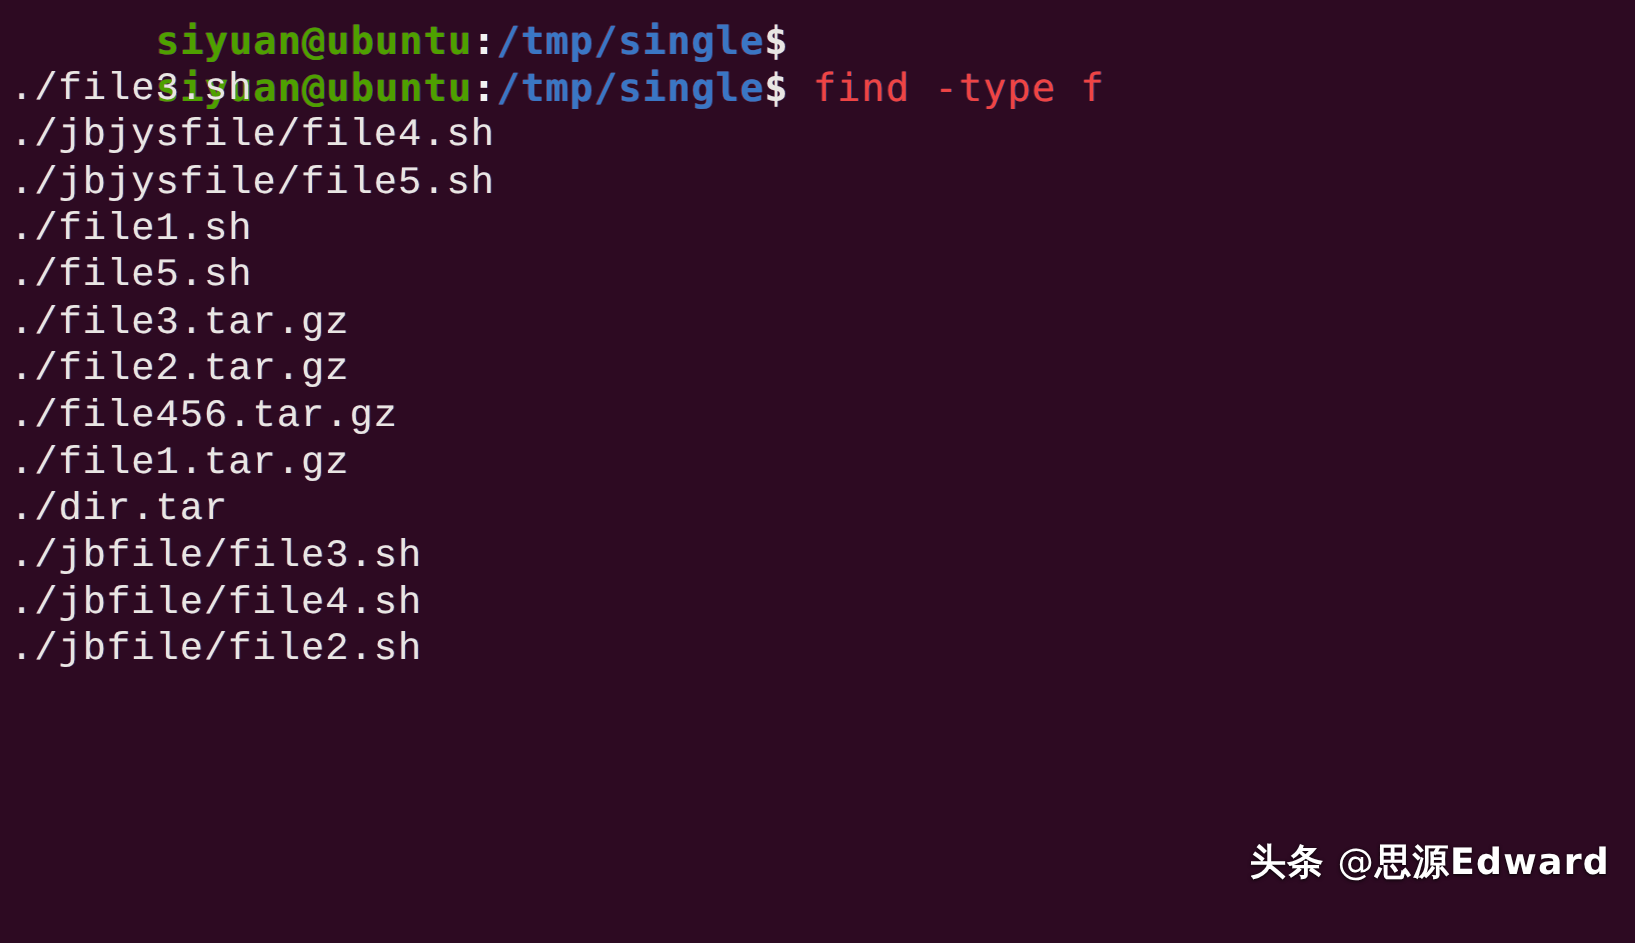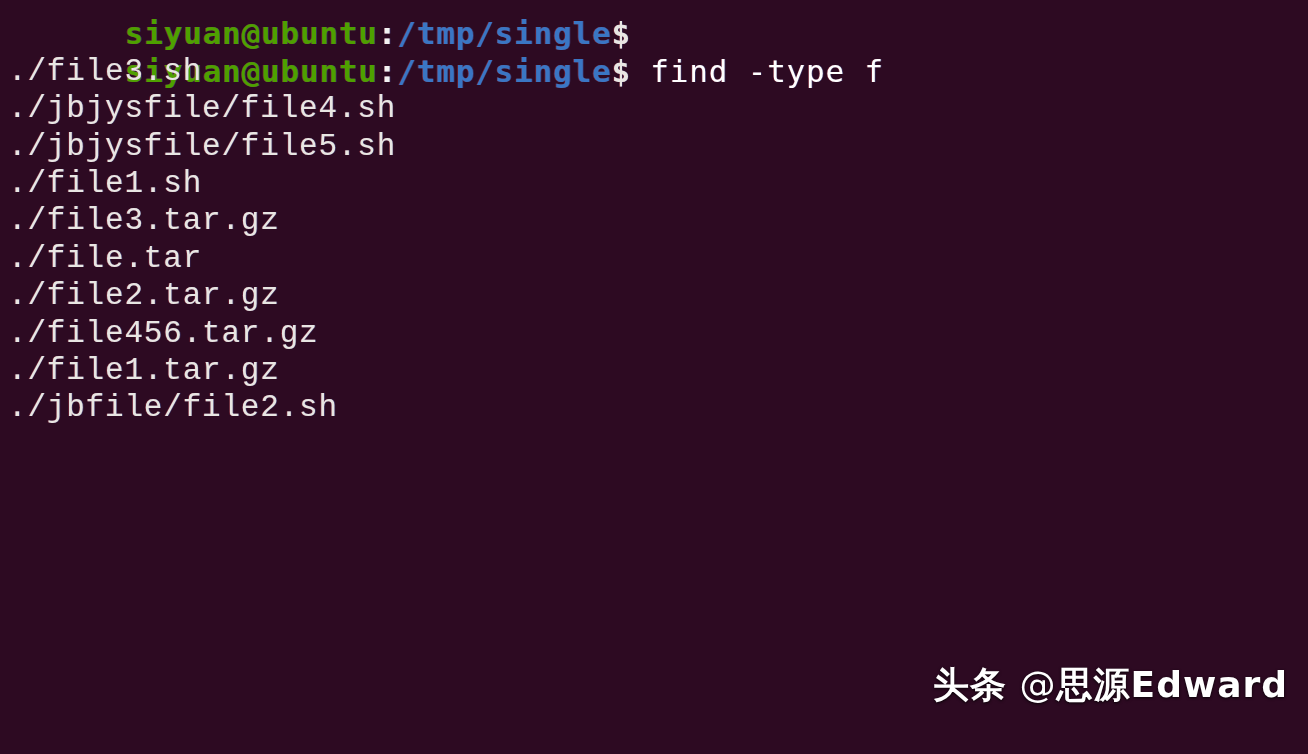--- a/index.html
+++ b/index.html
@@ -40,31 +40,31 @@
     padding-left: 8px;
     color: #e8e6e3;
     text-shadow: -0.7px 0 rgba(255,90,90,0.30), 0.7px 0 rgba(90,150,255,0.30);
   }
 
   
   .user  { color: #4ea000; font-weight: bold; }
   .punct { color: #f2f2f2; font-weight: bold; }
   .path  { color: #3a76c4; font-weight: bold; }
   .dollar{ color: #e8e6e3; font-weight: bold; }
-  .cmd   { color: #ffffff; }
+  .cmd   { color: #ef4444; }
 
   .out { color: #e8e6e3; font-family: Liberation Mono, monospace; }
 
   
   #watermark {
     position: absolute;
     right: 20px;
     bottom: 18px;
     font-family: "DejaVu Sans", "Liberation Sans", sans-serif;
-    font-size: 36px;
+    font-size: 29px;
     font-weight: bold;
     color: #ffffff;
     letter-spacing: 1px;
     text-shadow: 0 1px 3px rgba(0,0,0,0.85);
     white-space: pre;
     text-align: right;
   }
   #watermark .wm-at {
     font-weight: normal;
   }
@@ -81,25 +81,28 @@
 
     <div class="line">
       <span class="user">siyuan@ubuntu</span><span class="punct">:</span><span class="path">/tmp/single</span><span class="dollar">$</span><span class="cmd"> <span>find -type f</span></span>
     </div>
 
     <div id="output">
         <div class="line out">./file3.sh</div>
         <div class="line out">./jbjysfile/file4.sh</div>
         <div class="line out">./jbjysfile/file5.sh</div>
         <div class="line out">./file1.sh</div>
+        <div class="line out">./file5.sh</div>
         <div class="line out">./file3.tar.gz</div>
-        <div class="line out">./file.tar</div>
         <div class="line out">./file2.tar.gz</div>
         <div class="line out">./file456.tar.gz</div>
         <div class="line out">./file1.tar.gz</div>
+        <div class="line out">./dir.tar</div>
+        <div class="line out">./jbfile/file3.sh</div>
+        <div class="line out">./jbfile/file4.sh</div>
         <div class="line out">./jbfile/file2.sh</div>
       </div>
 
     <div class="line">
       
     </div>
 
   </div>
 
   <div id="watermark"><span>头条</span><span class="wm-at"> @</span><span>思源Edward</span></div>

